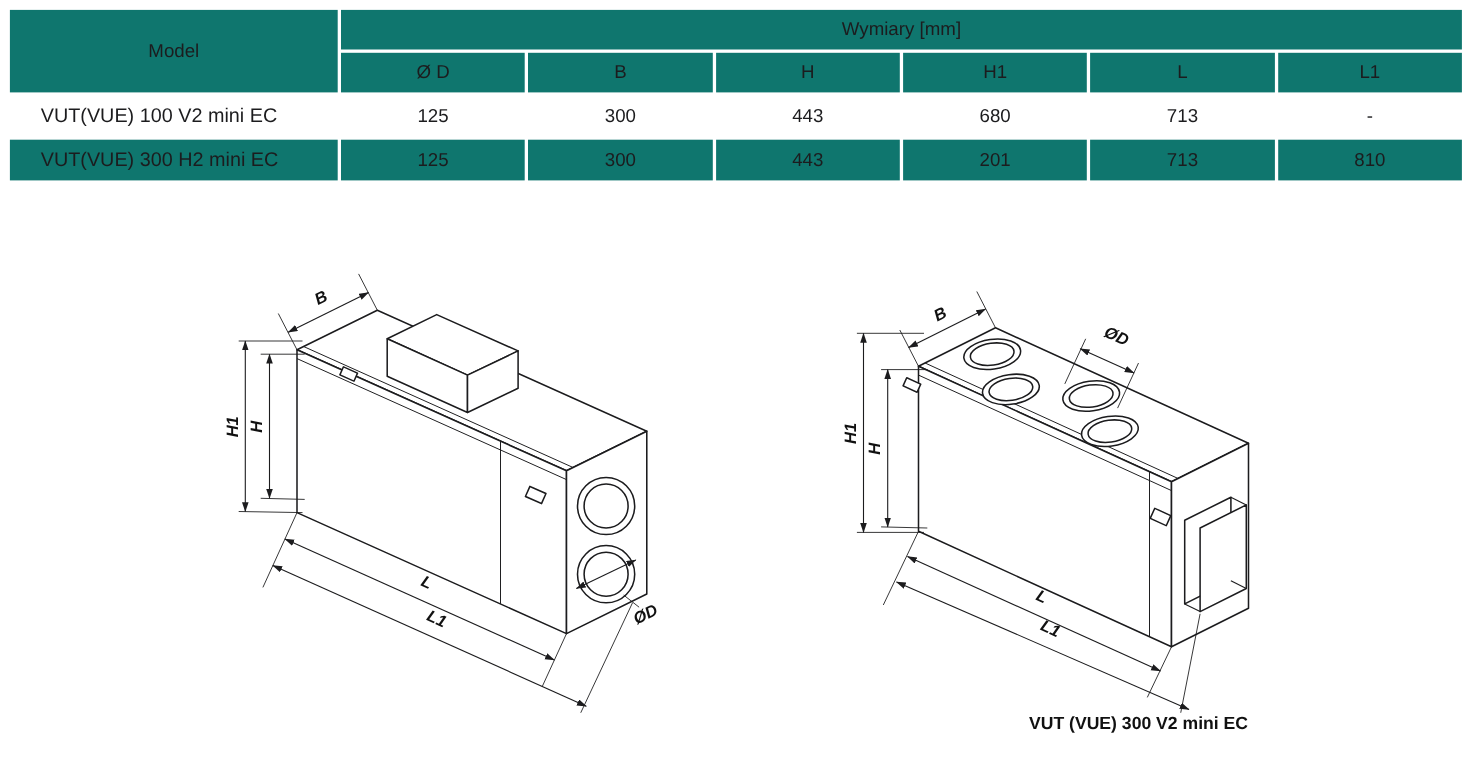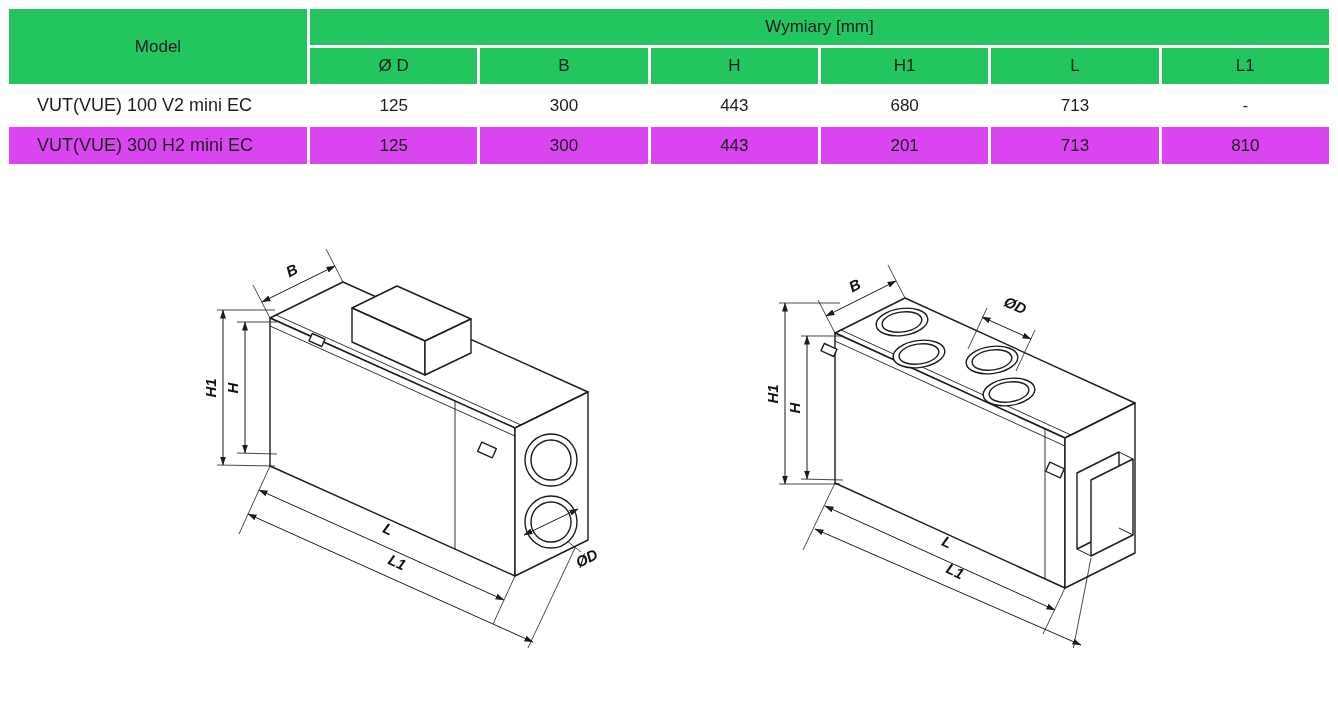--- a/index.html
+++ b/index.html
@@ -6,23 +6,23 @@
   html,body { background:#ffffff; }
   body { font-family:"Liberation Sans","DejaVu Sans",sans-serif; }
   .page { position:relative; width:1338px; height:711px; background:#ffffff; overflow:hidden; }
 
   
   .dim-table { position:absolute; left:6px; top:6px; width:1326px;
                border-collapse:separate; border-spacing:3px; table-layout:fixed; color:#1c1c1e; }
   .dim-table th, .dim-table td { font-weight:400; font-size:17px; text-align:center; vertical-align:middle; }
   .dim-table th { padding:8px 4px; }
   .dim-table td { padding:8px 4px; }
-  .hdr { background:#22c55e; }
+  .hdr { background:#0f766e; }
   td.model-cell { text-align:left; padding-left:28px; font-size:18px; }
-  tr.row-alt td { background:#d946ef; }
+  tr.row-alt td { background:#0f766e; }
   col.model-col { width:298px; }
 
   
   .fig { position:absolute; }
   .edges polygon, .edges rect, .edges circle, .edges ellipse {
     fill:#ffffff; stroke:#1c1c1e; stroke-width:1.4; stroke-linejoin:round; }
   .edges line { stroke:#1c1c1e; stroke-width:1; }
   line.thin { stroke-width:0.9; }
   .dimline { stroke:#1c1c1e; stroke-width:1; fill:none; }
   .ext { stroke:#1c1c1e; stroke-width:0.8; }
@@ -210,14 +210,15 @@
       <line class="dimline" x1="70" y1="291" x2="336" y2="407" marker-start="url(#ahr)" marker-end="url(#ahr)"></line>
       <text class="dim" x="208" y="338" transform="rotate(24.5 208 338)">L1</text>
 
       <line class="ext" x1="223" y1="111" x2="242" y2="70"></line>
       <line class="ext" x1="271" y1="133" x2="290" y2="92"></line>
       <line class="dimline" x1="237" y1="79" x2="286" y2="101" marker-start="url(#ahr)" marker-end="url(#ahr)"></line>
       <text class="dim" x="268" y="72" transform="rotate(24.2 268 72)">ØD</text>
     </g>
   </svg>
 
+  <div class="caption" style="left:800px; top:650px;">VUT (VUE) 300 V2 mini EC</div>
 
 </div>
 
 </body></html>

